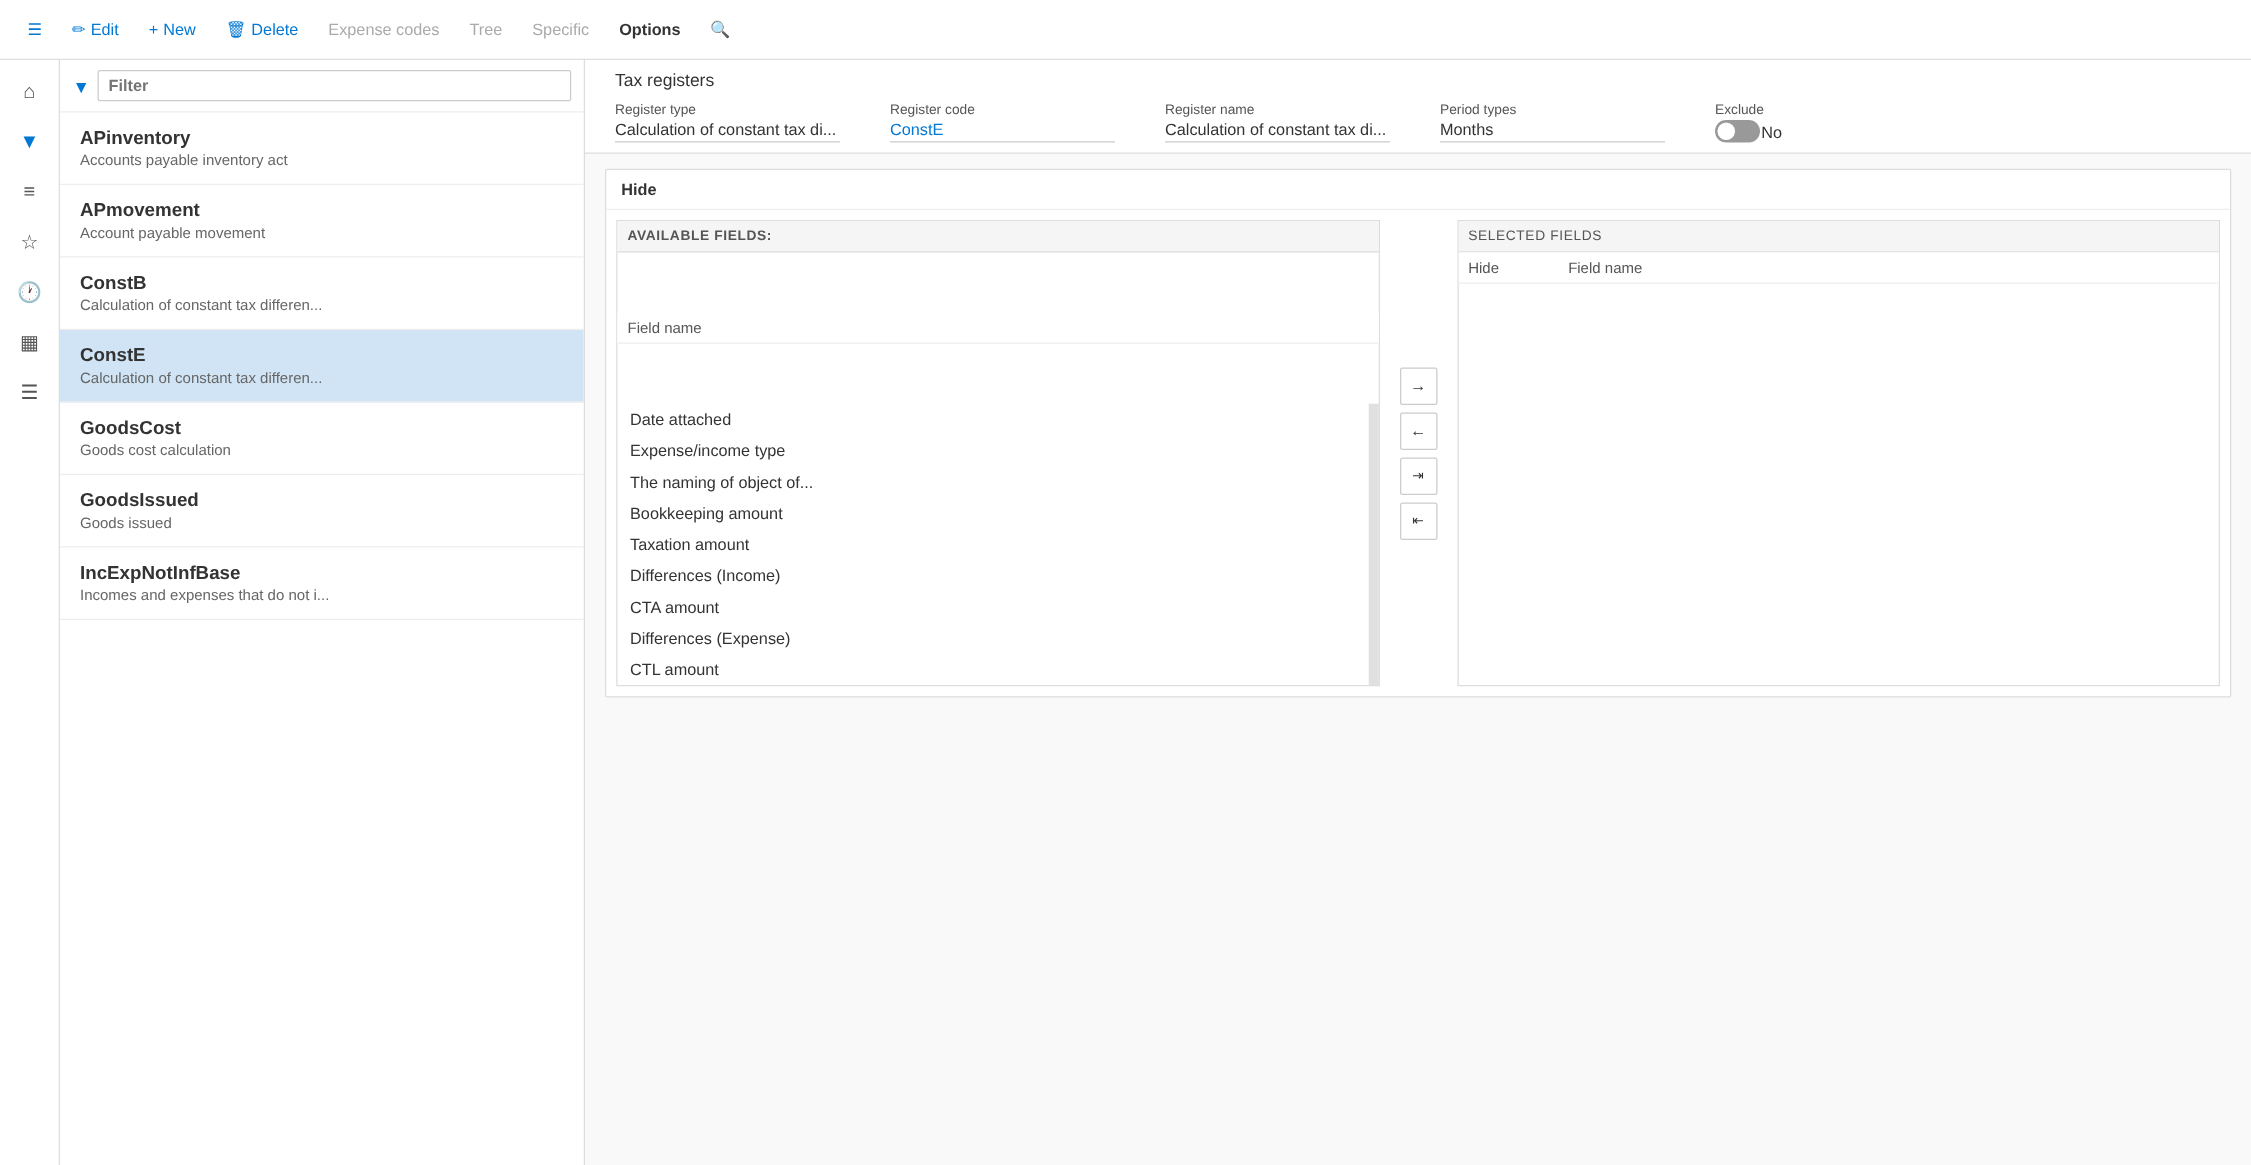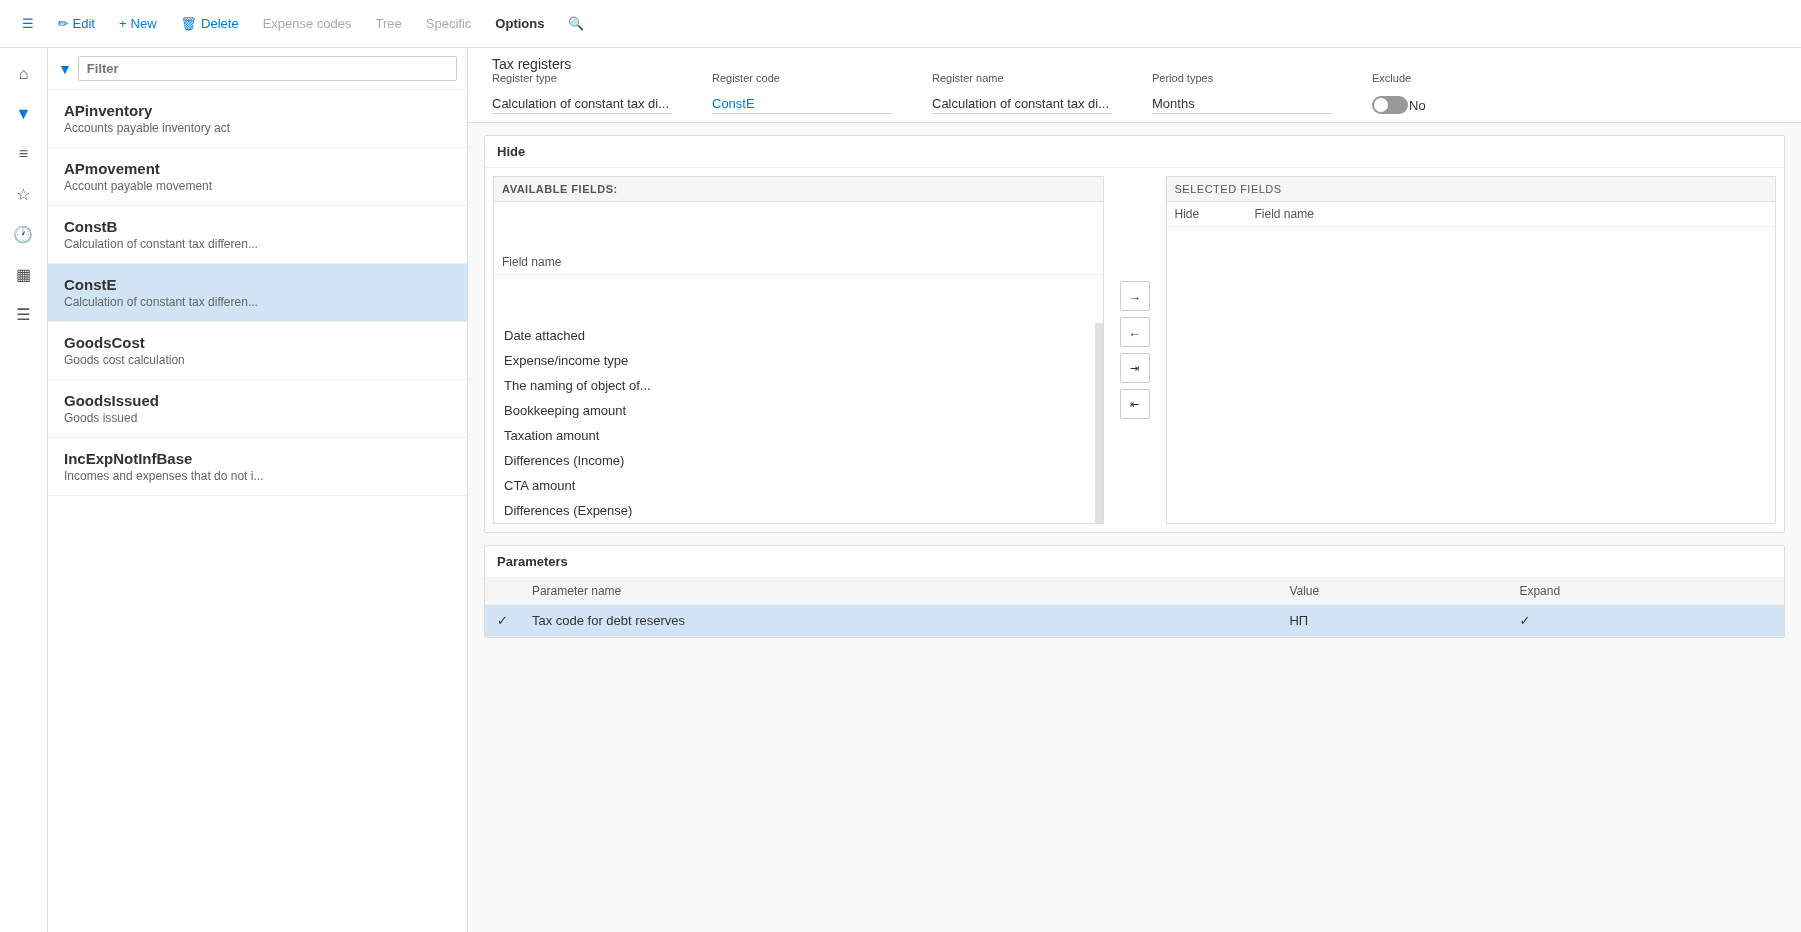--- a/index.html
+++ b/index.html
@@ -55,24 +55,24 @@
 
     
     .content-area {
       flex: 1; background: #f9f9f9; display: flex; flex-direction: column; overflow: hidden;
     }
 
     
     .register-bar {
       background: #fff; border-bottom: 1px solid #ddd; padding: 8px 24px;
     }
-    .register-bar-title { font-size: 14px; color: #333; margin-bottom: 0; }
+    .register-bar-title { font-size: 14px; color: #333; margin-bottom: 10px; }
     .register-fields { display: flex; gap: 40px; align-items: flex-start; }
     .register-field { display: flex; flex-direction: column; }
-    .register-field-label { font-size: 11px; color: #555; margin-bottom: 12px; }
+    .register-field-label { font-size: 11px; color: #555; margin-bottom: 2px; }
     .register-field-value { font-size: 13px; color: #333; border-bottom: 1px solid #ccc; padding-bottom: 2px; min-width: 180px; }
     .register-field-value.blue { color: #0078d4; }
     .register-field-exclude { display: flex; align-items: center; gap: 1px; }
     .toggle-switch {
       width: 36px; height: 18px; background: #999; border-radius: 10px; position: relative; cursor: pointer;
     }
     .toggle-switch .knob {
       width: 14px; height: 14px; background: #fff; border-radius: 50%;
       position: absolute; top: 2px; left: 2px;
     }
@@ -231,20 +231,21 @@
             <div style="padding:5px 8px; font-size:12px; color:#555; border-bottom:1px solid #eee; background:#fff;">Field name</div>
             <div style="flex: 1 1 0%; overflow-y: auto; position: relative; border-right: 8px solid rgb(224, 224, 224);" id="available-fields-list">
             <div class="field-item">Date attached</div>
                 <div class="field-item">Expense/income type</div>
                 <div class="field-item">The naming of object of...</div>
                 <div class="field-item">Bookkeeping amount</div>
                 <div class="field-item">Taxation amount</div>
                 <div class="field-item">Differences (Income)</div>
                 <div class="field-item">CTA amount</div>
                 <div class="field-item">Differences (Expense)</div>
+                <div class="field-item">CTL amount</div>
               </div>
           </div>
 
           <div class="arrow-btns">
             <button class="arrow-btn">→</button>
             <button class="arrow-btn">←</button>
             <button class="arrow-btn" style="font-size:11px;">⇥</button>
             <button class="arrow-btn" style="font-size:11px;">⇤</button>
           </div>
 
@@ -254,37 +255,16 @@
               <div style="flex:0 0 80px; padding:5px 8px; font-size:12px; color:#555;">Hide</div>
               <div style="flex:1; padding:5px 8px; font-size:12px; color:#555;">Field name</div>
             </div>
             <div style="flex:1; overflow-y:auto;" id="selected-fields-list">
             </div>
           </div>
 
         </div>
       </div>
 
-      <div class="params-section">
-        <div class="params-title">Parameters</div>
-        <table class="params-table" id="params-table">
-          <thead>
-            <tr>
-              <th style="width:30px;"></th>
-              <th>Parameter name</th>
-              <th>Value</th>
-              <th>Expand</th>
-            </tr>
-          </thead>
-          <tbody id="params-tbody">
-              <tr class="params-row-selected">
-    <td class="check-col">✓</td>
-    <td>Tax code for debt reserves</td>
-    <td>НП</td>
-    <td>✓</td>
-  </tr>
-            </tbody>
-        </table>
-      </div>
 
     </div>
   </div>
 </div>
 
 </body></html>

